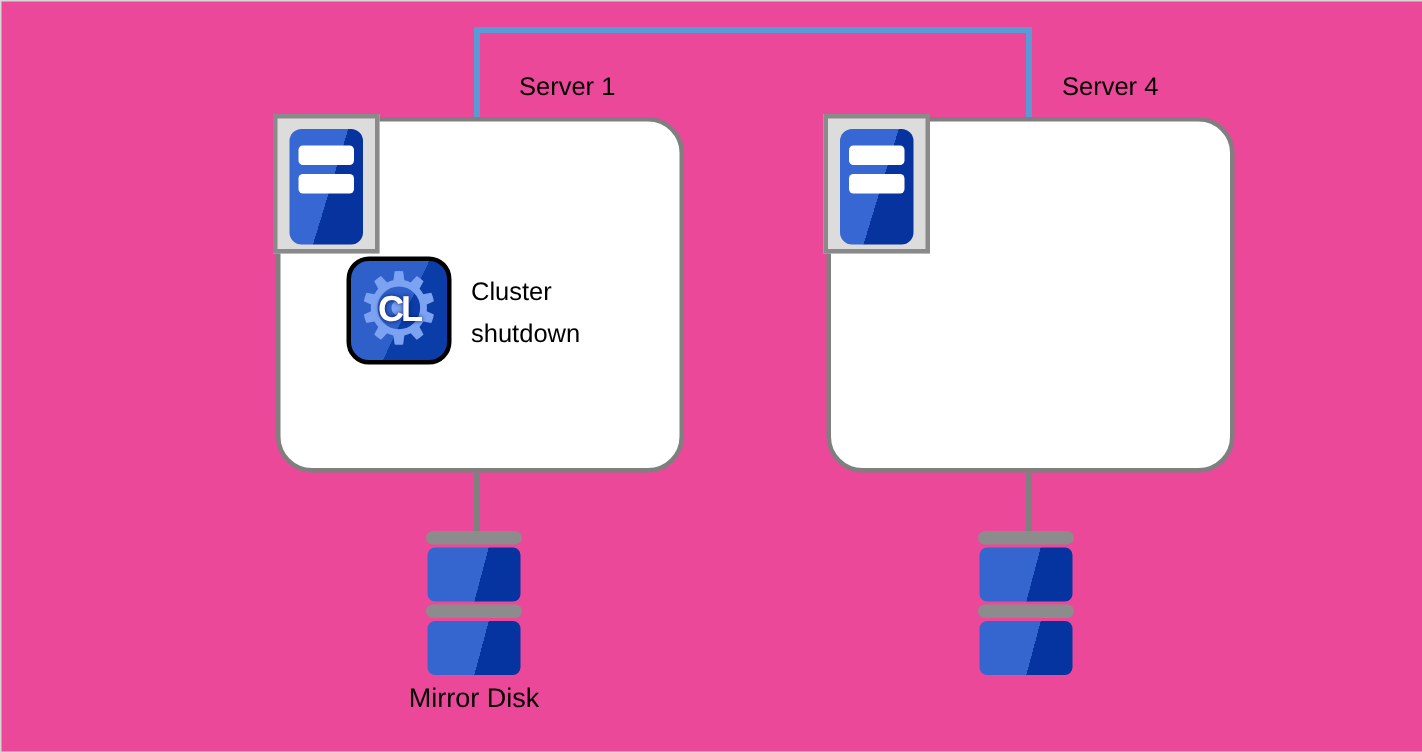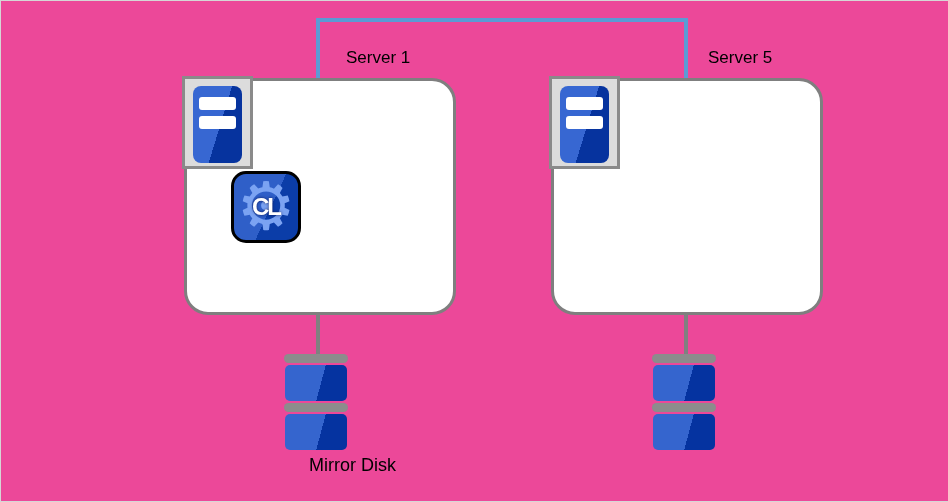--- a/index.html
+++ b/index.html
@@ -71,45 +71,46 @@
   }
   .disk.d1{left:283px;}
   .disk.d2{left:651px;}
   .disk .platter-bar{width:64px;height:9px;border-radius:4.5px;background:#8C8C8C;}
   .disk .platter-blue{
     width:62px;height:36px;border-radius:5px;
     background:linear-gradient(105deg,#3565CE 57%,#0533A0 57%);
   }
   
   .disk-label{
-    position:absolute;left:235px;top:454px;width:160px;text-align:right;
+    position:absolute;left:235px;top:454px;width:160px;text-align:center;
     font-size:18px;color:#000;
   }
 </style>
 </head>
 <body>
 
 <div class="canvas">
 
   <div class="interconnect"></div>
 
   <div class="server-label s1">Server 1</div>
-  <div class="server-label s2">Server 5</div>
+  <div class="server-label s2">Server 4</div>
 
   <div class="server-box b1">
     <div class="server-icon">
       <div class="server-unit">
         <div class="slot s-top"></div>
         <div class="slot s-bot"></div>
       </div>
     </div>
     <div class="cl-badge">
       <span class="gear">⚙</span>
       <span class="cl-text">CL</span>
     </div>
+    <div class="cl-caption">Cluster shutdown</div>
   </div>
 
   <div class="server-box b2">
     <div class="server-icon">
       <div class="server-unit">
         <div class="slot s-top"></div>
         <div class="slot s-bot"></div>
       </div>
     </div>
   </div>

